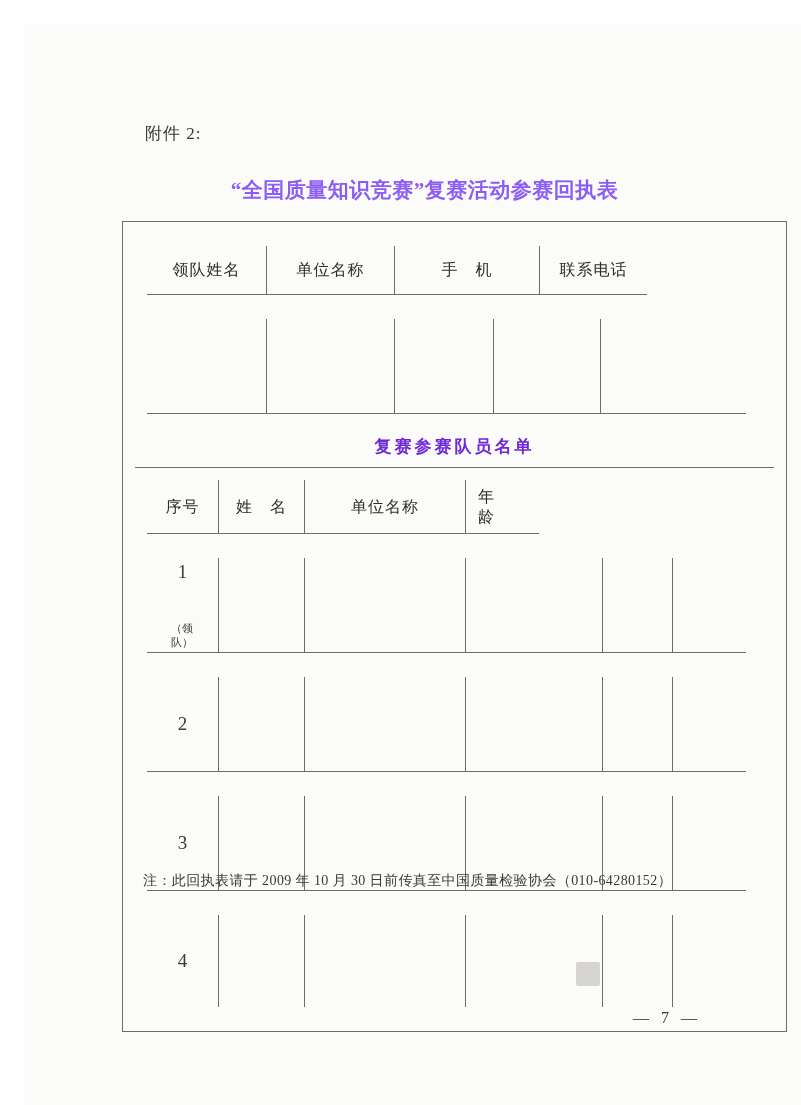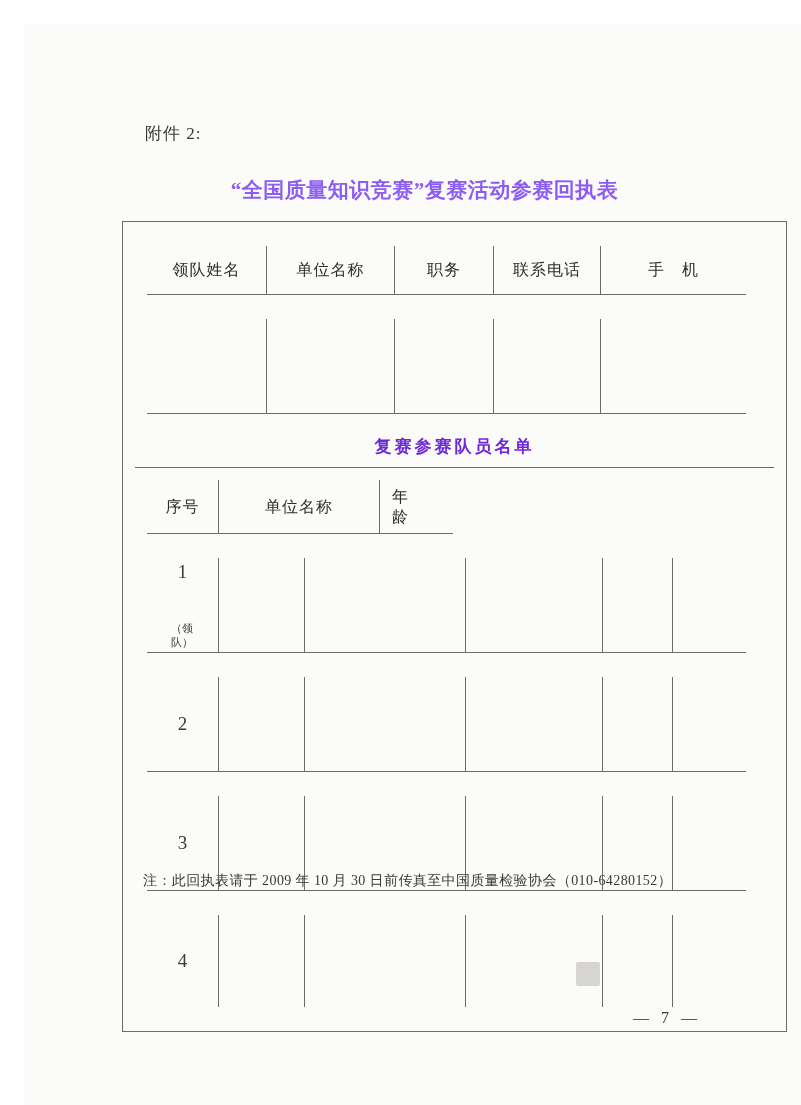--- a/index.html
+++ b/index.html
@@ -91,36 +91,36 @@
 
   <div class="attachment">附件 2:</div>
 
   <div class="title">“全国质量知识竞赛”复赛活动参赛回执表</div>
 
   <div class="form-table">
 
     <div class="row h-head1">
       <div class="cell c-l1">领队姓名</div>
       <div class="cell c-l2">单位名称</div>
-      <div class="cell c-l3">职务</div>
+      <div class="cell c-l5">手　机</div>
       <div class="cell c-l4">联系电话</div>
-      <div class="cell c-l5">手　机</div>
     </div>
     <div class="row h-blank">
       <div class="cell c-l1"></div>
       <div class="cell c-l2"></div>
       <div class="cell c-l3"></div>
       <div class="cell c-l4"></div>
       <div class="cell c-l5"></div>
     </div>
 
     <div class="section-title">复赛参赛队员名单</div>
 
     <div class="row h-head2">
       <div class="cell c-r1">序号</div>
+      <div class="cell c-r2">姓　名</div>
       <div class="cell c-r3">单位名称</div>
       <div class="cell c-r6">年　龄</div>
     </div>
 
     <div class="row h-body">
       <div class="cell c-r1">
         <div class="no-num">1</div>
         <div class="no-sub">（领队）</div>
       </div>
       <div class="cell c-r2"></div>

